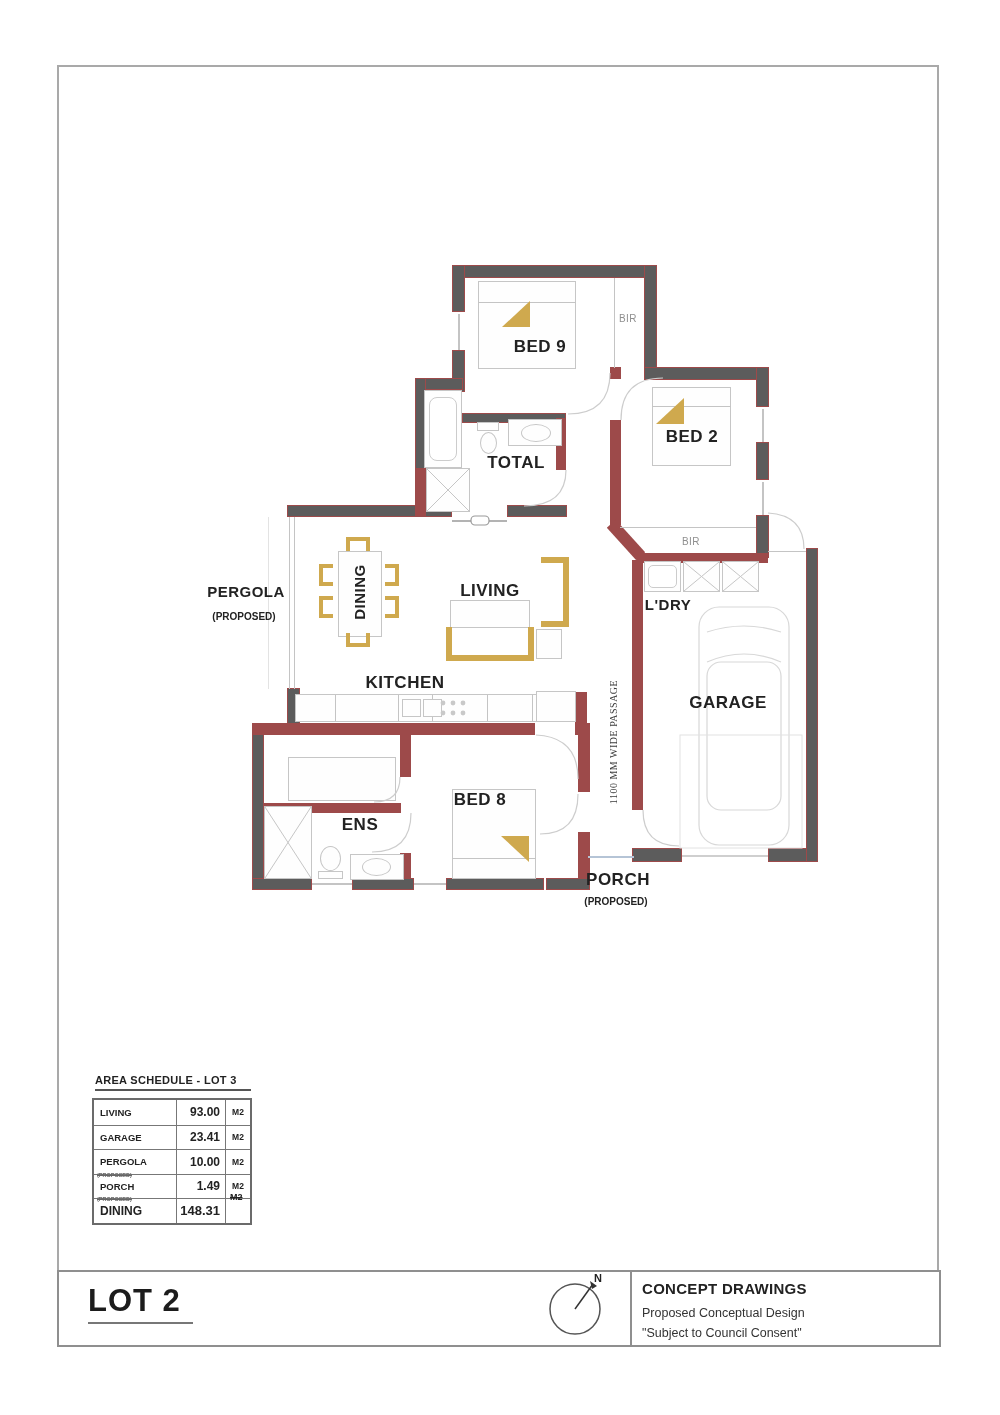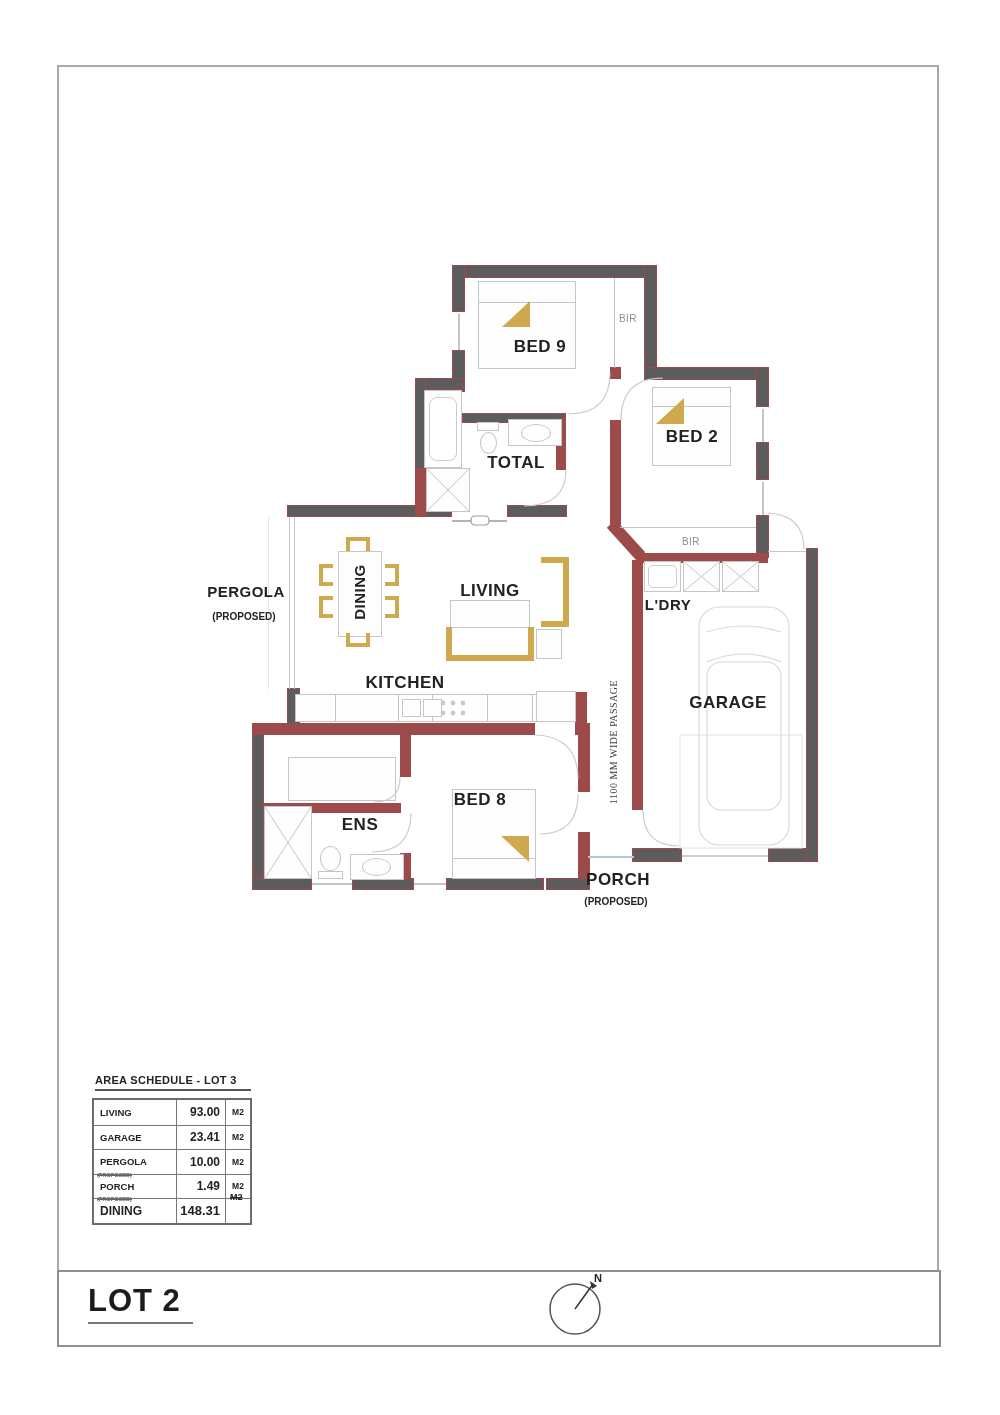--- a/index.html
+++ b/index.html
@@ -257,13 +257,18 @@
   <div class="strip"></div>
   <div class="lot">LOT 2</div>
 
   <svg class="overlay" style="left:545px;top:1276px" width="64" height="66" viewBox="0 0 64 66">
     <circle cx="30" cy="33" r="25" fill="none" stroke="#555" stroke-width="1.5"></circle>
     <line x1="30" y1="33" x2="48" y2="8" stroke="#333" stroke-width="1.5"></line>
     <polygon points="45,5 52,10 47,13" fill="#333"></polygon>
   </svg>
   <span class="north-n">N</span>
 
+  <div class="tb-box" style="left:630px;width:158px">
+    <div class="tb-head">CONCEPT DRAWINGS</div>
+    <div class="tb-sub">Proposed Conceptual Design</div>
+    <div class="tb-dis">"Subject to Council Consent"</div>
+  </div>
 </div>
 
 </body></html>

